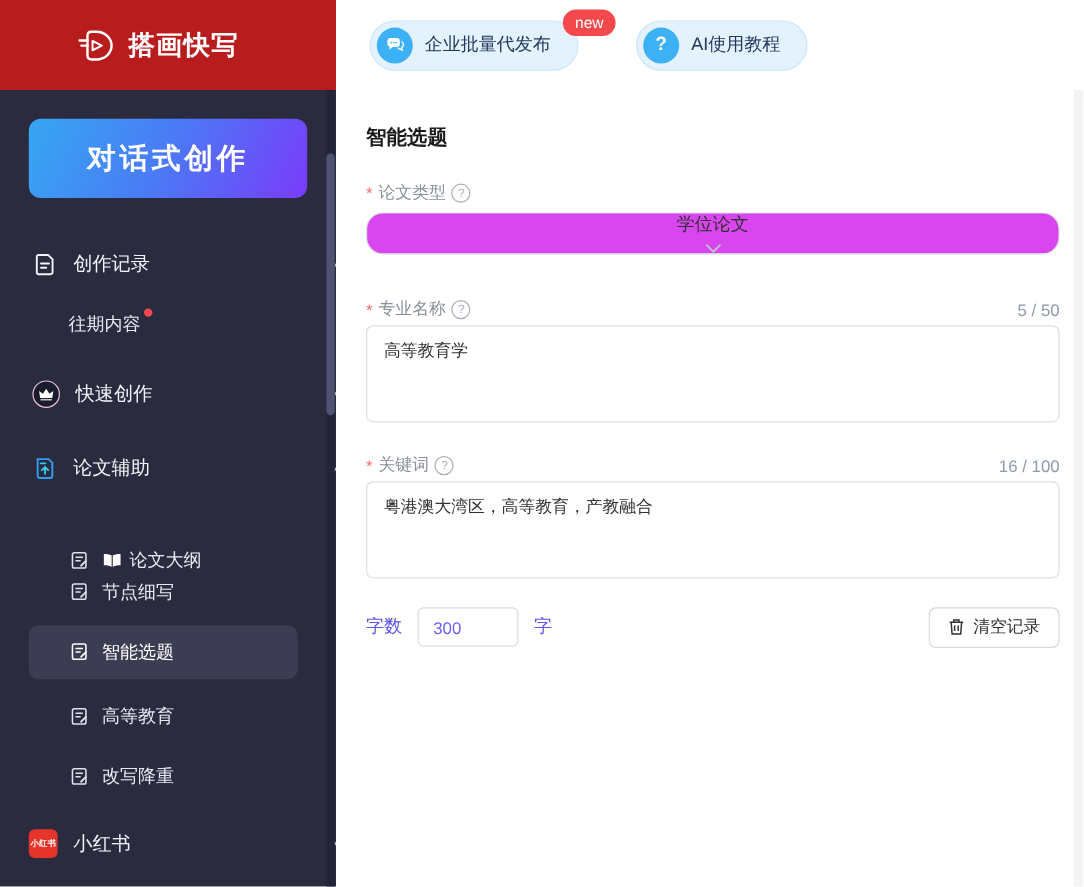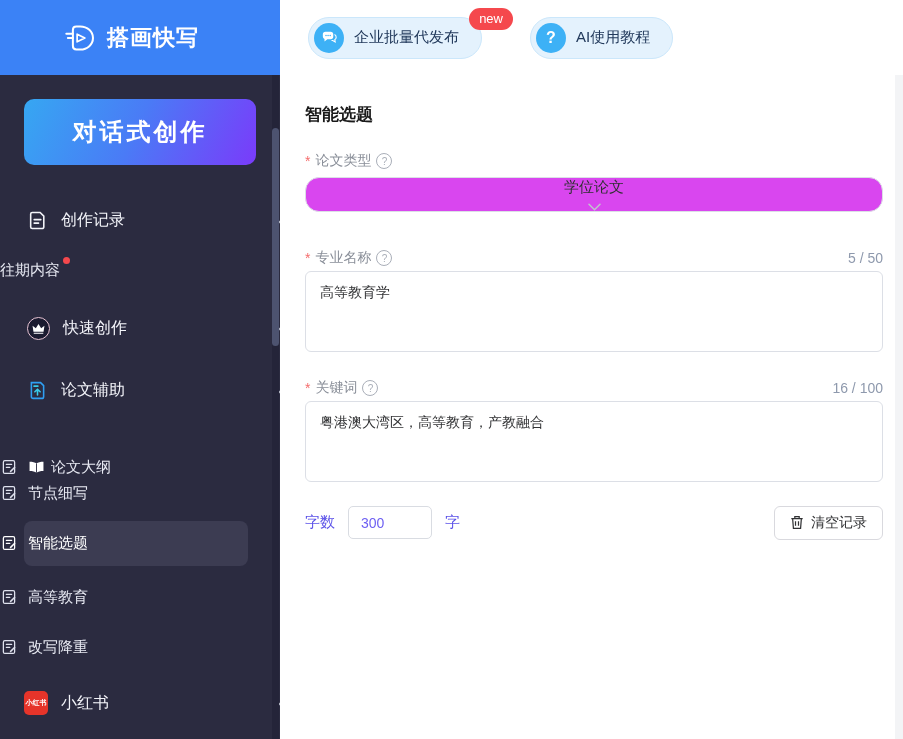--- a/index.html
+++ b/index.html
@@ -1,27 +1,27 @@
 <!DOCTYPE html>
 <html><head>
 <meta charset="utf-8">
 <style>
   html,body{margin:0;padding:0;}
   body{font-family:"Liberation Sans","DejaVu Sans",sans-serif;}
   #app{position:relative;width:903px;height:739px;background:#fff;overflow:hidden;}
 
   
   .sidebar{position:absolute;left:0;top:0;width:280px;height:739px;background:#2B2B40;}
-  .logo-header{position:absolute;left:0;top:0;width:280px;height:75px;background:#3b82f6;display:flex;align-items:center;padding-left:64px;box-sizing:border-box;gap:9px;}
+  .logo-header{position:absolute;left:0;top:0;width:280px;height:75px;background:#b91c1c;display:flex;align-items:center;padding-left:64px;box-sizing:border-box;gap:9px;}
   .brand-name{color:#FFFFFF;font-size:22px;font-weight:bold;letter-spacing:1px;}
   .cta-button{position:absolute;left:24px;top:99px;width:232px;height:66px;border-radius:10px;
     background:linear-gradient(115deg,#36A7F2 0%,#4A7BF6 48%,#7A3BFA 100%);
     display:flex;align-items:center;justify-content:center;color:#fff;font-size:24px;font-weight:bold;letter-spacing:3px;cursor:pointer;}
   .nav-row{position:absolute;left:0;width:326px;height:30px;display:flex;align-items:center;color:#F3F4F9;font-size:16px;padding-left:27px;box-sizing:border-box;gap:13px;cursor:pointer;}
-  .sub-row{position:absolute;left:0;width:272px;height:30px;display:flex;align-items:center;color:#E7E9F2;font-size:15px;box-sizing:border-box;gap:10px;cursor:pointer;}
+  .sub-row{position:absolute;left:0;width:272px;height:30px;display:flex;align-items:center;color:#E7E9F2;font-size:15px;padding-left:57px;box-sizing:border-box;gap:10px;cursor:pointer;}
   .caret{position:absolute;right:38px;top:50%;transform:translateY(-50%);}
   .active-bg{position:absolute;left:24px;top:521px;width:224px;height:45px;background:#3C3C52;border-radius:8px;}
   .red-dot{position:absolute;width:7px;height:7px;border-radius:50%;background:#F5484D;}
   .xhs-icon{width:24px;height:24px;border-radius:5px;background:#E6342A;color:#fff;font-size:7px;display:flex;align-items:center;justify-content:center;letter-spacing:0;font-weight:bold;}
   .crown-circle{width:23px;height:23px;border-radius:50%;background:#1B1B30;border:1.5px solid #E8C4D4;display:flex;align-items:center;justify-content:center;box-sizing:border-box;}
   .side-scroll-track{position:absolute;right:1px;top:75px;width:7px;height:664px;background:#242439;}
   .side-scroll-thumb{position:absolute;right:1px;top:128px;width:7px;height:218px;background:#4D5370;border-radius:4px;}
 
   
   .topbar{position:absolute;left:280px;top:0;width:623px;height:75px;background:#fff;display:flex;align-items:center;gap:48px;padding-left:28px;box-sizing:border-box;}

